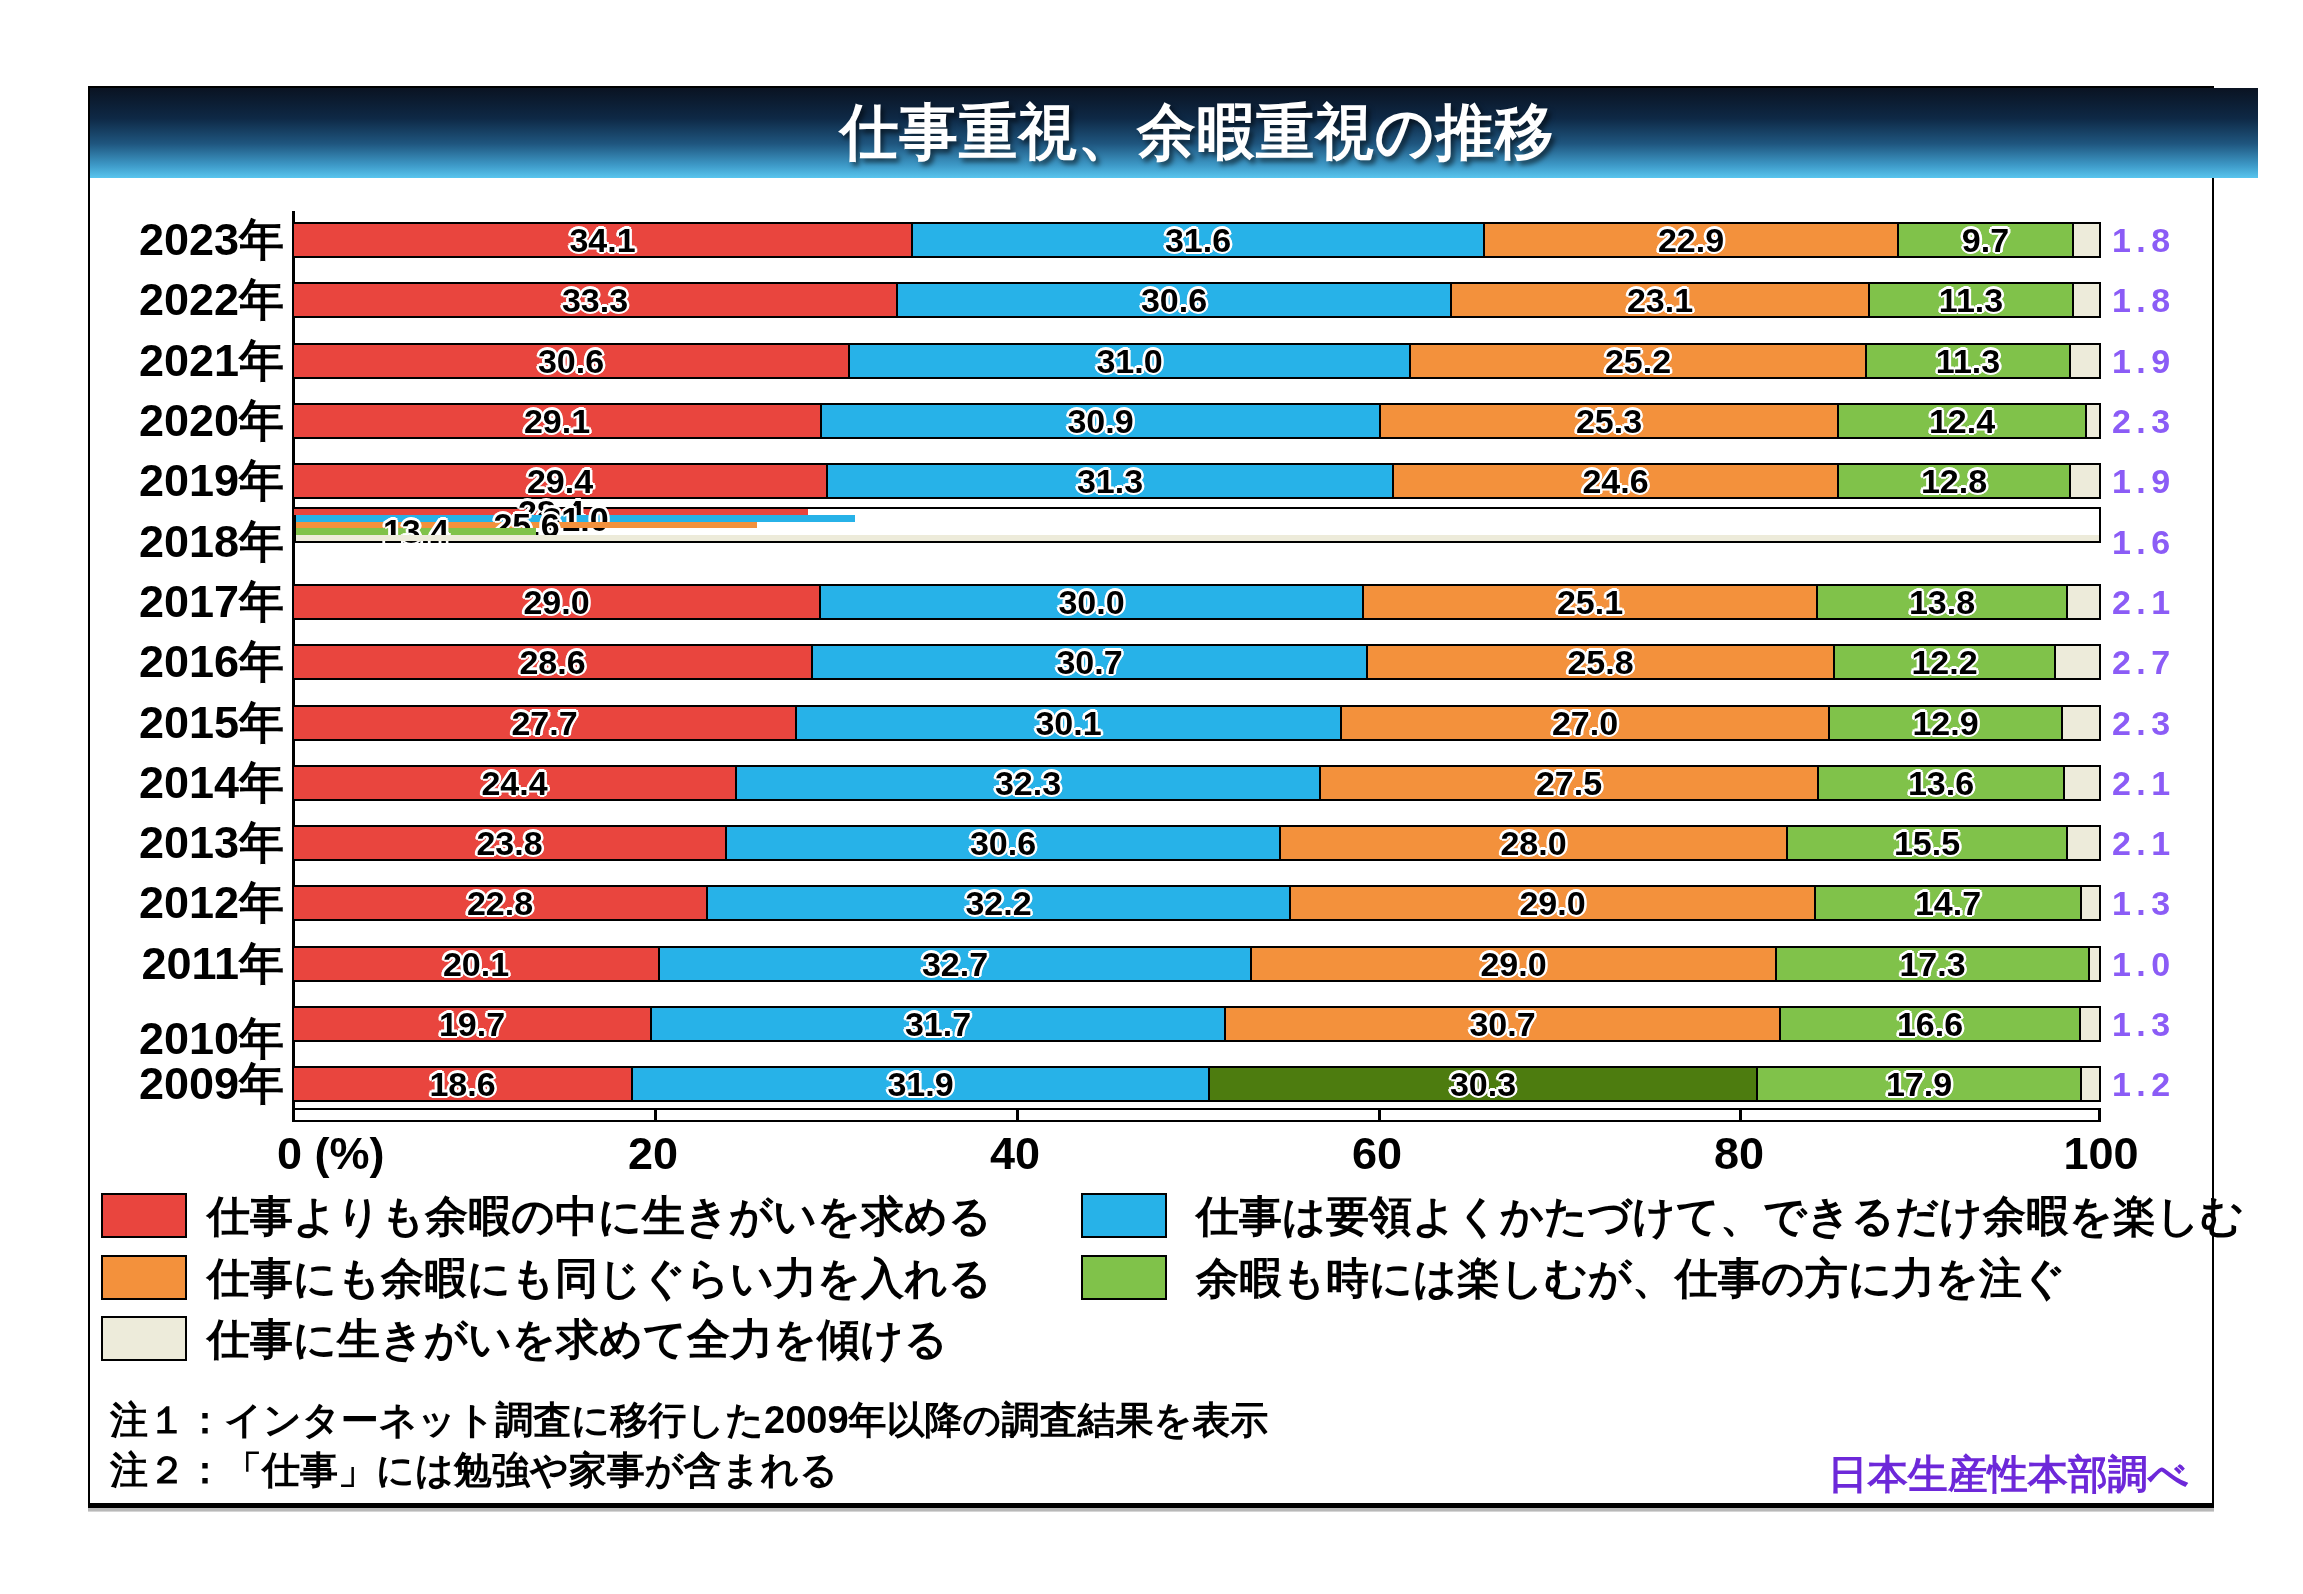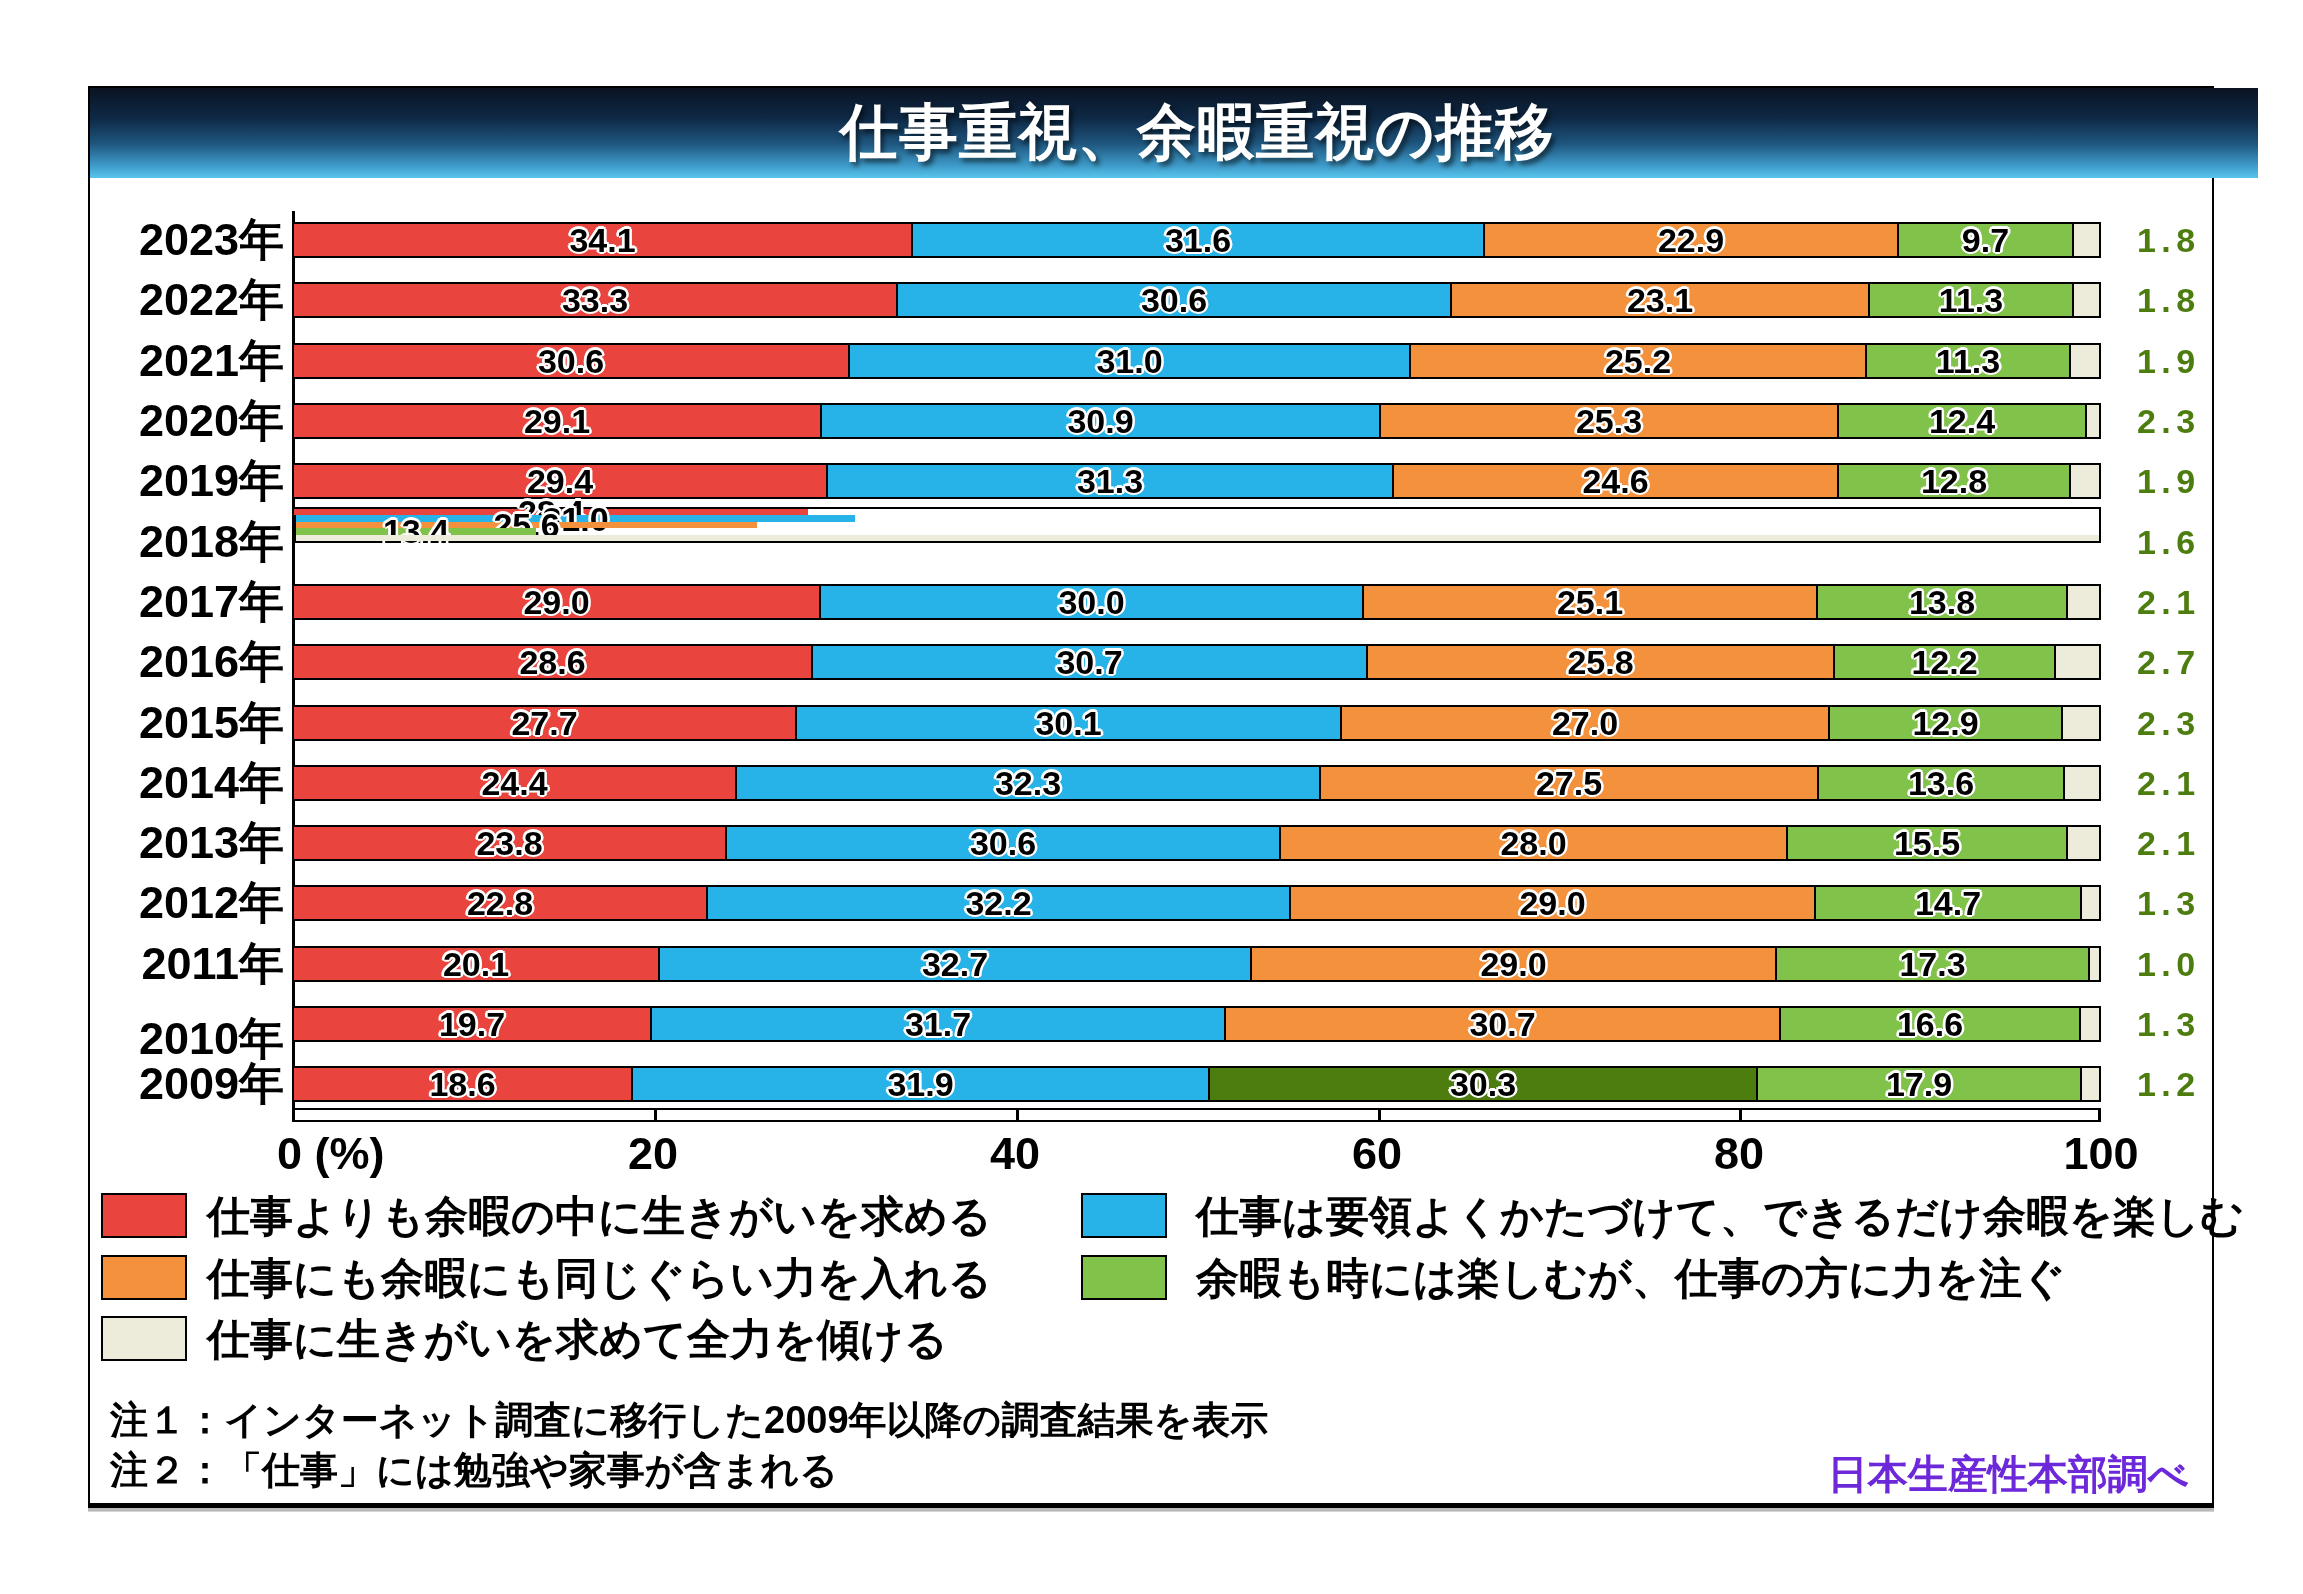--- a/index.html
+++ b/index.html
@@ -34,21 +34,21 @@
   .seg { position:relative; height:100%; box-sizing:border-box; }
   .seg + .seg { border-left:2.7px solid #000; }
   .val {
     position:absolute; left:50%; top:50%; transform:translate(-50%,-50%);
     font-size:34px; font-weight:bold; color:#000; white-space:nowrap;
     text-shadow:-2.7px 0 0 #fff,2.7px 0 0 #fff,0 -2.7px 0 #fff,0 2.7px 0 #fff,
       -1.8px -1.8px 0 #fff,1.8px -1.8px 0 #fff,-1.8px 1.8px 0 #fff,1.8px 1.8px 0 #fff;
   }
   .outlabel {
     position:absolute; left:2022px; font-size:34px; font-weight:bold;
-    line-height:36px; letter-spacing:5.4px; color:#4d7c0f; white-space:nowrap;margin-left:25px;
+    line-height:36px; letter-spacing:5.4px; color:#8b5cf6; white-space:nowrap;
   }
   .yaxis { position:absolute; left:202px; top:33px; width:2.7px; height:911px; background:#000; }
   .strip {
     position:absolute; left:202px; top:930px; width:1809px; height:14.4px;
     box-sizing:border-box; border-top:2.7px solid #000; border-bottom:2.7px solid #000; background:#fff;
   }
   .tick { position:absolute; top:0; width:2.7px; height:100%; background:#000; }
   .xlabel { position:absolute; top:950px; font-size:45px; font-weight:bold; color:#000; white-space:nowrap; }
   .swatch { position:absolute; width:86px; height:45px; box-sizing:border-box; border:2.7px solid #000; }
   .leglabel { position:absolute; font-size:43px; font-weight:bold; line-height:47px; color:#000; white-space:nowrap; }

